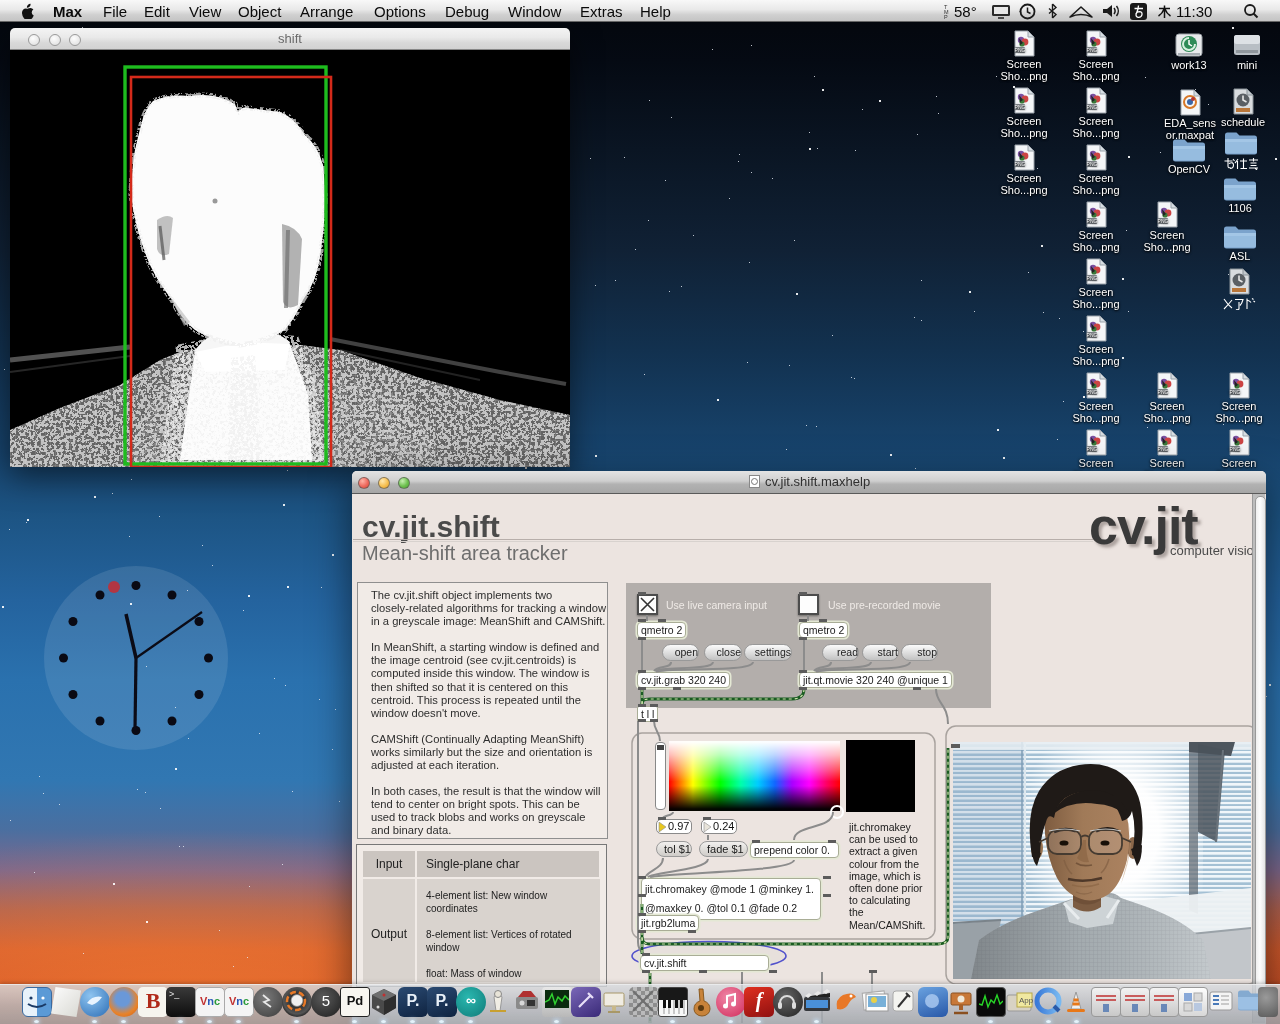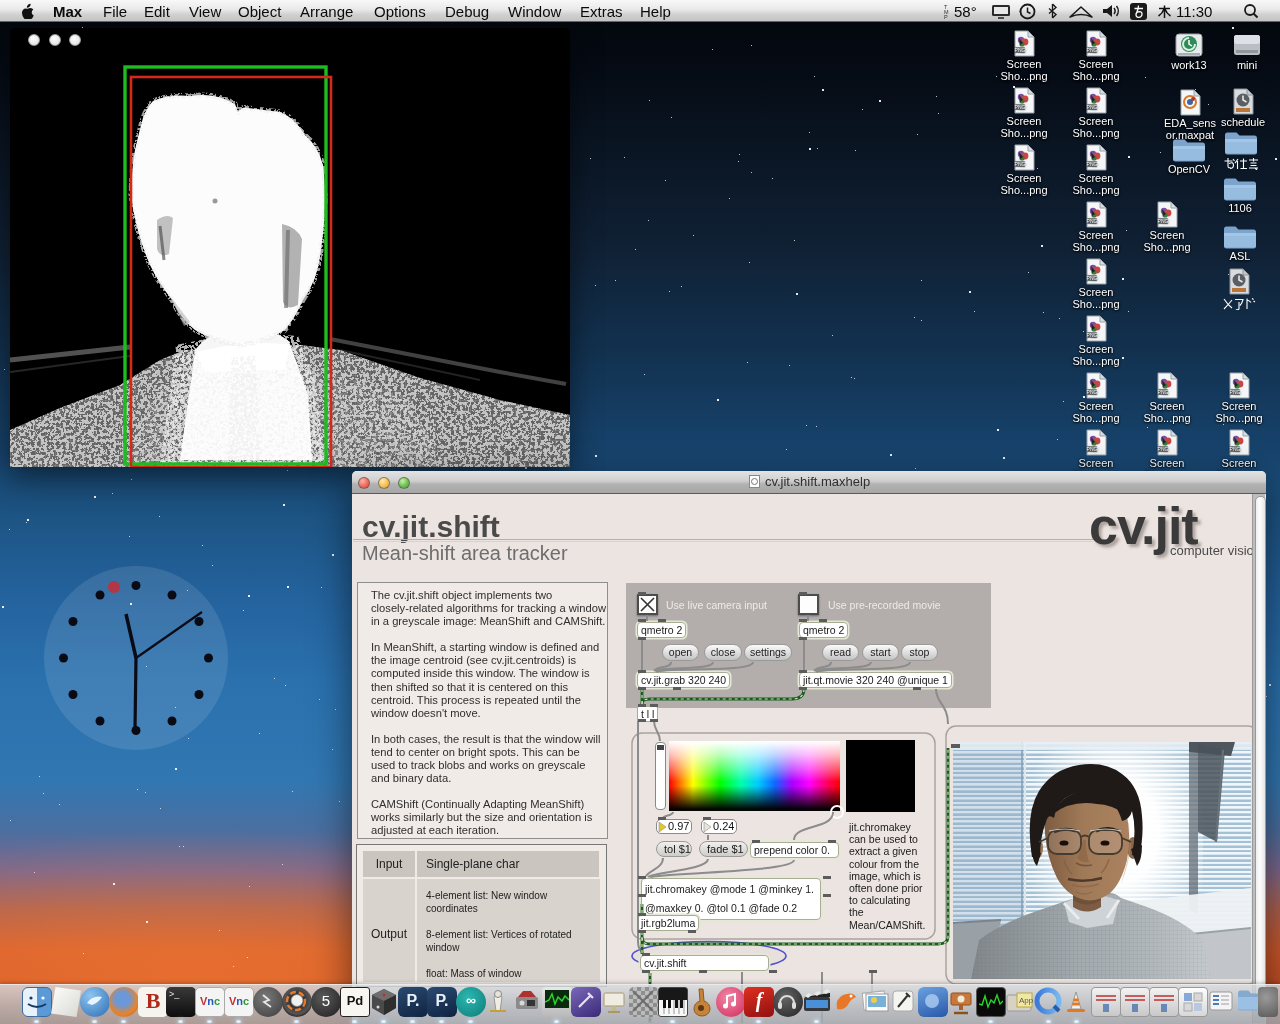--- a/index.html
+++ b/index.html
@@ -41,21 +41,21 @@
 
 #iotable{position:absolute;left:3px;top:350px;width:251px;height:143px;background:#f1ebe7;border:1px solid #777}
 #iotable .hdr{position:absolute;left:6px;top:6px;height:26px;background:#cbc5c0;font-size:12px;color:#222}
 #iotable .bdy{position:absolute;left:6px;top:34px;height:103px;background:#d9d3ce;font-size:12px;color:#222}
 
 .objbox{position:absolute;background:#fff;border:1px solid #a9ad96;border-radius:4px;
 font-size:10.5px;color:#1a1a1a;padding:1px 3px;white-space:nowrap;box-shadow:0 0 0 1.5px #e4e8d4}
 .msgbox{position:absolute;background:linear-gradient(180deg,#f2f0ee,#cfccc8);border:1px solid #9a9a9a;border-radius:8px;
 font-size:11px;color:#1a1a1a;padding:1px 7px;white-space:nowrap}
 .pill{position:absolute;background:linear-gradient(180deg,#fbfbfb,#dcdcdc 55%,#c2c2c2);border:1px solid #999;border-radius:9px;
-font-size:10.5px;color:#222;text-align:center}
+font-size:10.5px;color:#222;text-align:right}
 .numbox{position:absolute;background:#fff;border:1.5px solid #8a8a8a;border-radius:5px;font-size:11px;color:#111;padding:0 4px 0 11px}
 #patch1{position:absolute;left:273px;top:89px;width:365px;height:125px;background:#b3aeab}
 .cklabel{font-size:10.5px;color:#efeae6;position:absolute}
 .ckbox{position:absolute;width:21px;height:21px;background:#fdfdfd;border:2px solid #4c4c4c;box-shadow:0 1px 2px rgba(0,0,0,.4)}
 
 .dicon{position:absolute;width:76px;text-align:center;color:#fff;font-size:11px;line-height:11.5px;text-shadow:0 1px 2px #000,0 0 3px rgba(0,0,0,.8)}
 .dicon svg{display:block;margin:0 auto 2px}
 
 #dock{position:absolute;left:0;bottom:0;width:1280px;height:40px;
 background:linear-gradient(180deg,rgba(215,218,222,.82),rgba(180,184,190,.82) 55%,rgba(160,164,170,.85));
@@ -390,20 +390,21 @@
       <svg width="34" height="13" viewBox="0 0 34 13">
         <g stroke="#fff" stroke-width="1.1" fill="none">
           <path d="M2 2 q4 6 8 9 M10 3 q-4 5 -8 9"></path>
           <path d="M13 2.5 h8 q-1 4 -3 6 M17 5 v7 q-1.5 1.5 -3 .5"></path>
           <path d="M25 1.5 v10.5 M25 3 q3 1 4 2.5 M30 1.5 l1.5 1 M31.5 4 l1.5 1"></path>
         </g>
       </svg>
     </div>
   </div>
 <div id="shiftwin">
+ <div class="titlebar">shift</div>
  <div class="graydot" style="left:18px"></div>
     <div class="graydot" style="left:39px"></div>
     <div class="graydot" style="left:59px"></div>
  <svg class="abs" style="left:0;top:22px" width="560" height="417" viewBox="0 0 560 417">
   <defs>
    <filter id="grain" x="-5%" y="-5%" width="110%" height="110%">
      <feTurbulence type="fractalNoise" baseFrequency="0.32" numOctaves="3" seed="7" stitchTiles="stitch"></feTurbulence>
      <feComponentTransfer>
             <feFuncA type="discrete" tableValues="0 0 1 1"></feFuncA>
           </feComponentTransfer>
@@ -458,22 +459,22 @@
  <div id="helpbody">
   <h1 class="cv">cv.jit.shift</h1>
   <div class="hrule" style="top:45px;width:740px"></div>
       <div class="hrule" style="top:47px;width:740px;background:#d8d2ce"></div>
   <h2 class="cv">Mean-shift area tracker</h2>
   <div id="cvlogo">cv.jit</div>
   <div id="cvlogo2">computer vision</div>
   <div id="descbox">
    <p>The cv.jit.shift object implements two <span style="white-space:nowrap">closely-related</span> algorithms for tracking a window in a greyscale image: MeanShift and CAMShift.</p>
    <p>In MeanShift, a starting window is defined and the image centroid (see cv.jit.centroids) is computed inside this window. The window is then shifted so that it is centered on this centroid. This process is repeated until the window doesn't move.</p>
+   <p>CAMShift (Continually Adapting MeanShift) works similarly but the size and orientation is adjusted at each iteration.</p>
    <p>In both cases, the result is that the window will tend to center on bright spots. This can be used to track blobs and works on greyscale and binary data.</p>
-   <p>CAMShift (Continually Adapting MeanShift) works similarly but the size and orientation is adjusted at each iteration.</p>
   </div>
   <div id="iotable">
    <div class="hdr" style="width:52px;line-height:26px;text-align:center">Input</div>
    <div class="hdr" style="left:60px;width:182px;line-height:26px;padding-left:9px">Single-plane char</div>
    <div class="bdy" style="width:52px">
           <div style="margin-top:48px;text-align:center">Output</div>
         </div>
    <div class="bdy" style="left:60px;width:183px;padding:10px 0 0 9px;line-height:13px;font-size:10px">4-element list: New window<br>coordinates<br><br>8-element list: Vertices of rotated<br>window<br><br>float: Mass of window</div>
   </div>
   <div id="patch1"></div>

